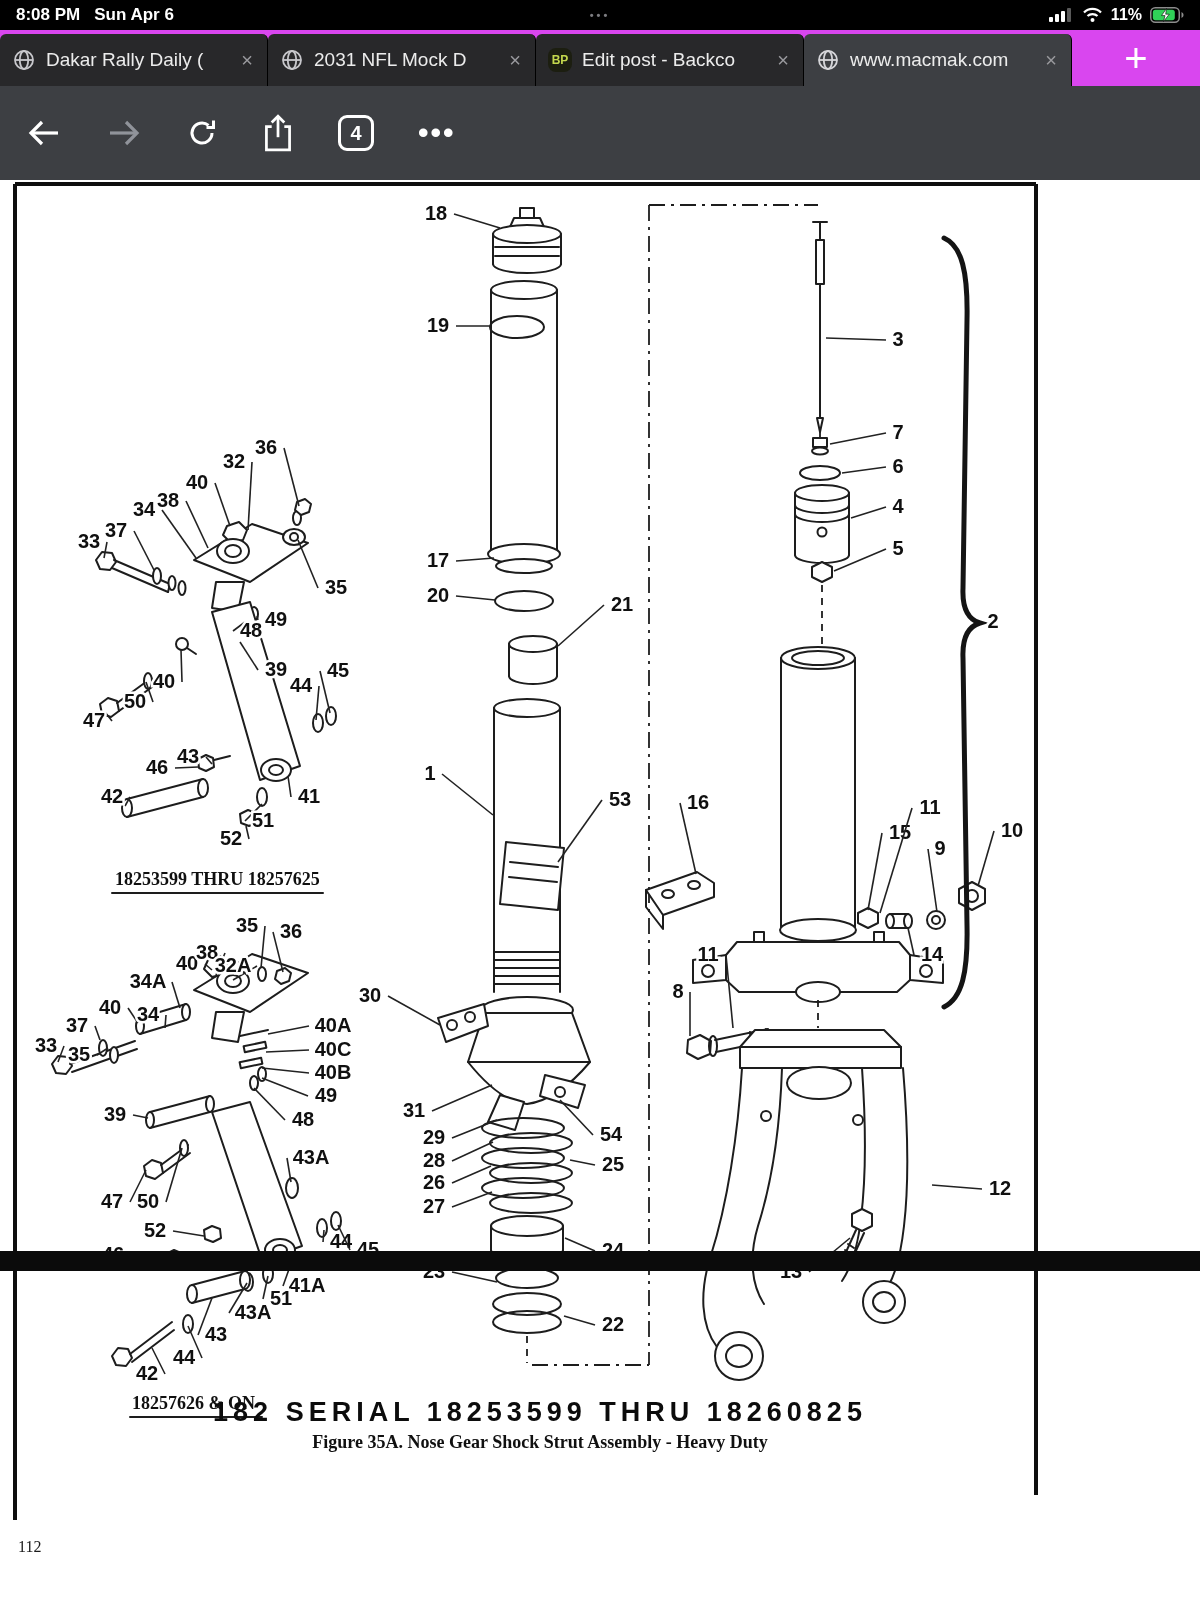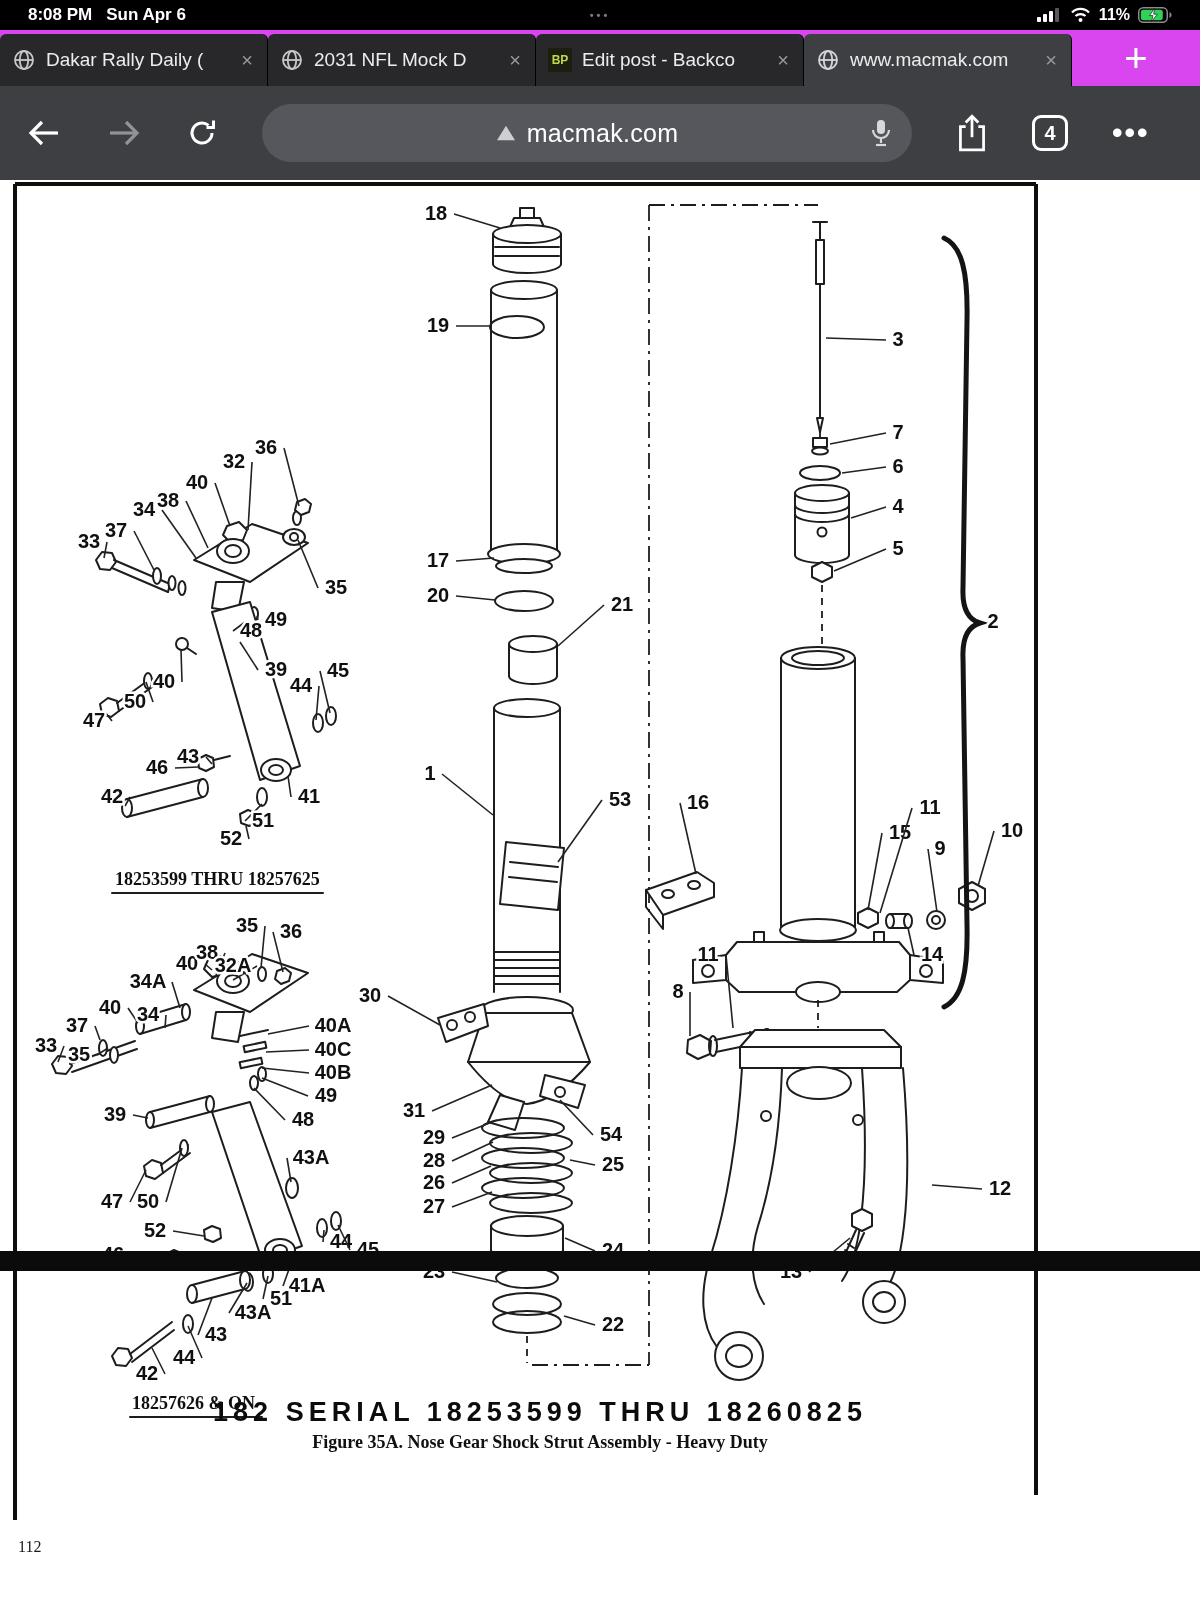--- a/index.html
+++ b/index.html
@@ -2,35 +2,35 @@
 <html><head>
 <meta charset="utf-8">
 <style>
   *{margin:0;padding:0;box-sizing:border-box}
   html,body{width:1200px;height:1600px}
   body{font-family:"Liberation Sans",sans-serif;background:#000;overflow:hidden}
   .screen{position:relative;width:1200px;height:1600px;background:#fff;overflow:hidden}
 
   
   .status-bar{position:absolute;top:0;left:0;width:100%;height:30px;background:#000;color:#fff;
-    display:flex;align-items:center;justify-content:space-between;padding:0 28px;font-size:17px;font-weight:bold}
+    display:flex;align-items:center;justify-content:space-between;padding:0 16px;font-size:17px;font-weight:bold}
   .status-left{display:flex;gap:14px;align-items:center}
   .status-center{position:absolute;left:50%;transform:translateX(-50%);top:9px;color:#7c7c80;font-size:11px;letter-spacing:3px;font-weight:bold}
   .status-right{display:flex;align-items:center;gap:8px;font-weight:600}
   .pct{font-size:16px;font-weight:600}
 
   
   .tab-strip{position:absolute;top:30px;left:0;width:100%;height:56px;background:#d946ef;display:flex;align-items:flex-end}
   .tab{width:268px;height:52px;background:#28282a;display:flex;align-items:center;padding:0 12px;gap:10px;
     border-right:1px solid #000;border-top-left-radius:6px;border-top-right-radius:6px;cursor:pointer}
   .tab.active{background:#3d3f43}
   .tab-title{color:#ececec;font-size:19px;white-space:nowrap;overflow:hidden;flex:1}
   .tab-close{color:#9a9a9e;font-size:20px;line-height:1;padding:0 2px}
   .bp-favicon{width:24px;height:24px;background:#1c1e10;color:#c3d74d;font-size:12px;font-weight:bold;
-    display:flex;align-items:center;justify-content:center;border-radius:0;flex:0 0 auto}
+    display:flex;align-items:center;justify-content:center;border-radius:8px;flex:0 0 auto}
   .new-tab{flex:1;display:flex;align-items:center;justify-content:center;height:56px;color:#fff;font-size:40px;font-weight:300;cursor:pointer}
 
   
   .toolbar{position:absolute;top:86px;left:0;width:100%;height:94px;background:#3d3f43;display:flex;align-items:center;padding:0 26px;gap:44px}
   .nav-btn{display:flex;align-items:center;justify-content:center;cursor:pointer;flex:0 0 auto}
   .addr{flex:0 0 650px;height:58px;background:#55575c;border-radius:29px;display:flex;align-items:center;justify-content:center;
     position:relative;color:#fff;font-size:25px;gap:11px;cursor:text}
   .addr-url{letter-spacing:.3px}
   .mic{position:absolute;right:20px;top:14px;cursor:pointer}
   .tabcount{width:36px;height:36px;border:3px solid #fff;border-radius:9px;color:#fff;font-size:20px;font-weight:600;
@@ -135,34 +135,20 @@
       <svg width="36" height="32" viewBox="0 0 36 32">
         <line x1="4" y1="16" x2="31" y2="16" stroke="#90939a" stroke-width="3.2"></line>
         <path d="M20,5 L31,16 L20,27" fill="none" stroke="#90939a" stroke-width="3.2"></path>
       </svg>
     </div>
     <div class="nav-btn">
       <svg width="32" height="32" viewBox="0 0 32 32">
         <path d="M26,16 a10,10 0 1 1 -3.5,-7.6" fill="none" stroke="#fff" stroke-width="3"></path>
         <path d="M27.5,3.5 L27.5,10.5 L20.5,10.5" fill="none" stroke="#fff" stroke-width="3"></path>
       </svg>
-    </div>
-    <div class="addr">
-      <svg width="20" height="18" viewBox="0 0 22 20">
-        <path d="M11,2 L21,18 H1 Z" fill="#cfcfd2"></path>
-      </svg>
-      <span class="addr-url">macmak.com</span>
-      <span class="mic">
-        <svg width="22" height="30" viewBox="0 0 22 30">
-          <rect x="7" y="2" width="8" height="14" rx="4" fill="#d8d8da"></rect>
-          <path d="M3,12 a8,8 0 0 0 16,0" stroke="#d8d8da" fill="none" stroke-width="2.2"></path>
-          <line x1="11" y1="20" x2="11" y2="25" stroke="#d8d8da" stroke-width="2.2"></line>
-          <line x1="6" y1="27" x2="16" y2="27" stroke="#d8d8da" stroke-width="2.2"></line>
-        </svg>
-      </span>
     </div>
     <div class="nav-btn">
       <svg width="32" height="40" viewBox="0 0 30 38">
         <path d="M9,13 H4 V35 H26 V13 H21" stroke="#fff" stroke-width="2.6" fill="none"></path>
         <line x1="15" y1="3" x2="15" y2="23" stroke="#fff" stroke-width="2.6"></line>
         <path d="M9,9 L15,3 L21,9" stroke="#fff" stroke-width="2.6" fill="none"></path>
       </svg>
     </div>
     <div class="tabcount">4</div>
     <div class="menu-dots">•••</div>

